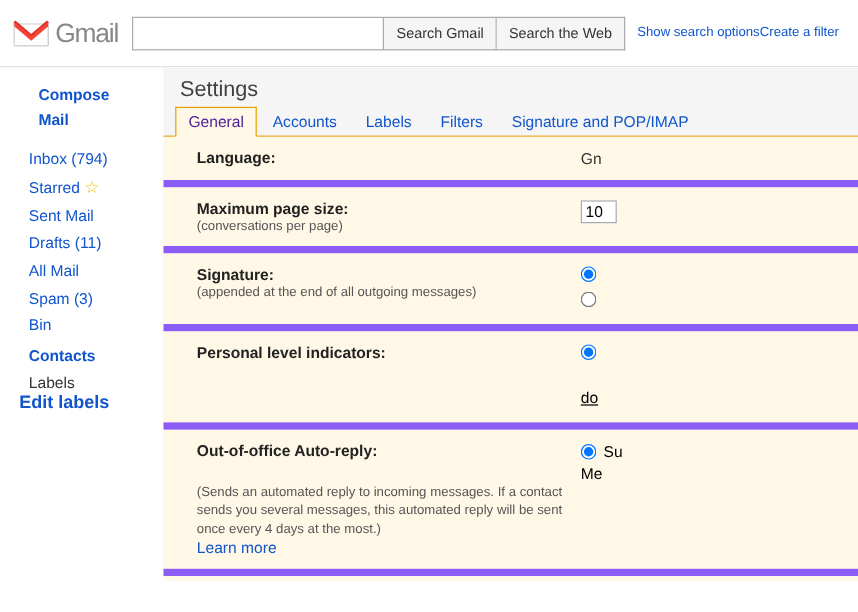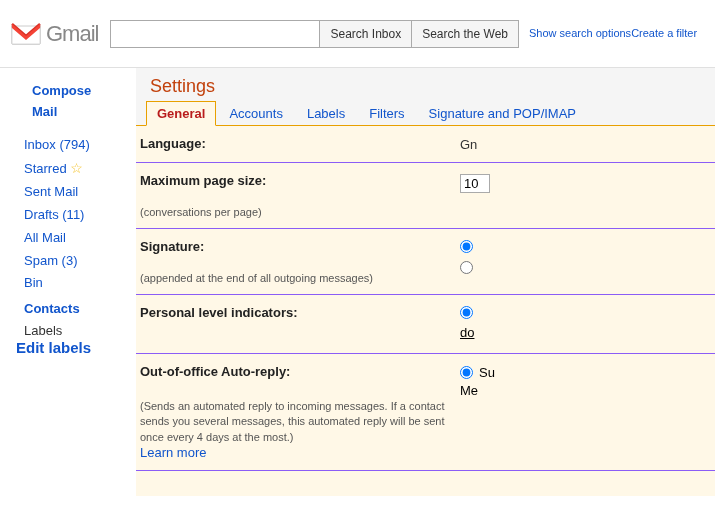--- a/index.html
+++ b/index.html
@@ -5,21 +5,21 @@
     * { margin: 0; padding: 0; box-sizing: border-box; }
     body { font-family: Arial, sans-serif; font-size: 13px; background: #fff; width: 715px; height: 510px; overflow: hidden; }
 
     
     #header {
       display: flex;
       align-items: center;
       padding: 8px 10px;
       background: #fff;
       border-bottom: 1px solid #e0e0e0;
-      height: 68px;
+      height: 56px;
     }
     #logo-area {
       display: flex;
       align-items: center;
       margin-right: 12px;
     }
     #gmail-m {
       width: 32px;
       height: 32px;
       margin-right: 4px;
@@ -126,21 +126,21 @@
     #content {
       flex: 1;
       overflow: hidden;
     }
 
     
     #settings-header {
       background: #f5f5f5;
       padding: 8px 14px 4px 14px;
       font-size: 18px;
-      color: #c2410c;
+      color: #404040;
       font-weight: normal;
     }
 
     
     #tabs {
       display: flex;
       align-items: flex-end;
       background: #f5f5f5;
       padding: 0 10px;
       border-bottom: 1px solid #e8a000;
@@ -153,53 +153,53 @@
       text-decoration: none;
       color: #1155cc;
       border: 1px solid transparent;
       border-bottom: none;
       background: transparent;
     }
     .tab.active {
       background: #fff8e7;
       border: 1px solid #e8a000;
       border-bottom: 1px solid #fff8e7;
-      color: #b91c1c;
-      font-weight: bold;
+      color: #4c1d95;
+      font-weight: normal;
       text-decoration: none;
       margin-bottom: -1px;
     }
 
     
     #settings-content {
       background: #fff8e7;
       padding: 0;
       height: calc(100% - 84px);
       overflow-y: auto;
     }
 
     .setting-row {
       display: flex;
-      border-bottom: 1px solid #8b5cf6;
-      padding: 10px 4px;
+      border-bottom: 6px solid #8b5cf6;
+      padding: 10px 28px;
       align-items: flex-start;
     }
     .setting-label-col {
       width: 320px;
       flex-shrink: 0;
     }
     .setting-label {
       font-weight: bold;
       font-size: 13px;
       color: #222;
     }
     .setting-sublabel {
       font-size: 11px;
       color: #555;
-      margin-top: 18px;
+      margin-top: 2px;
     }
     .setting-control-col {
       flex: 1;
       display: flex;
       align-items: flex-end;
       padding-top: 1px;
     }
     .radio-option {
       display: flex;
       align-items: center;
@@ -257,21 +257,21 @@
 
       <rect x="0" y="0" width="32" height="32" fill="none"></rect>
       <path d="M2,6 L2,26 L30,26 L30,6 L16,18 Z" fill="#fff" stroke="#d0d0d0" stroke-width="0.8"></path>
       <path d="M2,6 L16,18 L30,6" fill="none" stroke="#d93025" stroke-width="2.5"></path>
       <path d="M2,6 L2,10 L16,22 L30,10 L30,6 L16,18 Z" fill="#f44336"></path>
     </svg>
     <span id="gmail-text">Gmail</span>
   </div>
   <div id="search-bar">
     <input type="text" id="search-input" placeholder="" style="">
-    <button class="search-btn">Search Inbox</button>
+    <button class="search-btn">Search Gmail</button>
     <button class="search-btn">Search the Web</button>
     <div id="search-options">
       <a href="#">Show search options</a>
       <a href="#">Create a filter</a>
     </div>
   </div>
 </div>
 
 <div id="main">
 
@@ -339,21 +339,21 @@
             </div>
           </div>
         </div>
       </div>
 
       <div class="setting-row">
         <div class="setting-label-col">
           <span class="setting-label">Personal level indicators:</span>
         </div>
         <div class="setting-control-col">
-          <div style="display:flex; flex-direction:column; gap:2px;text-decoration:underline;">
+          <div style="display:flex; flex-direction:column; gap:20px;text-decoration:underline;">
             <div class="radio-option">
               <input type="radio" name="personal" checked="" style="">
             </div>
             <div class="ooo-radio-row">
               <span>do</span>
             </div>
           </div>
         </div>
       </div>
 

